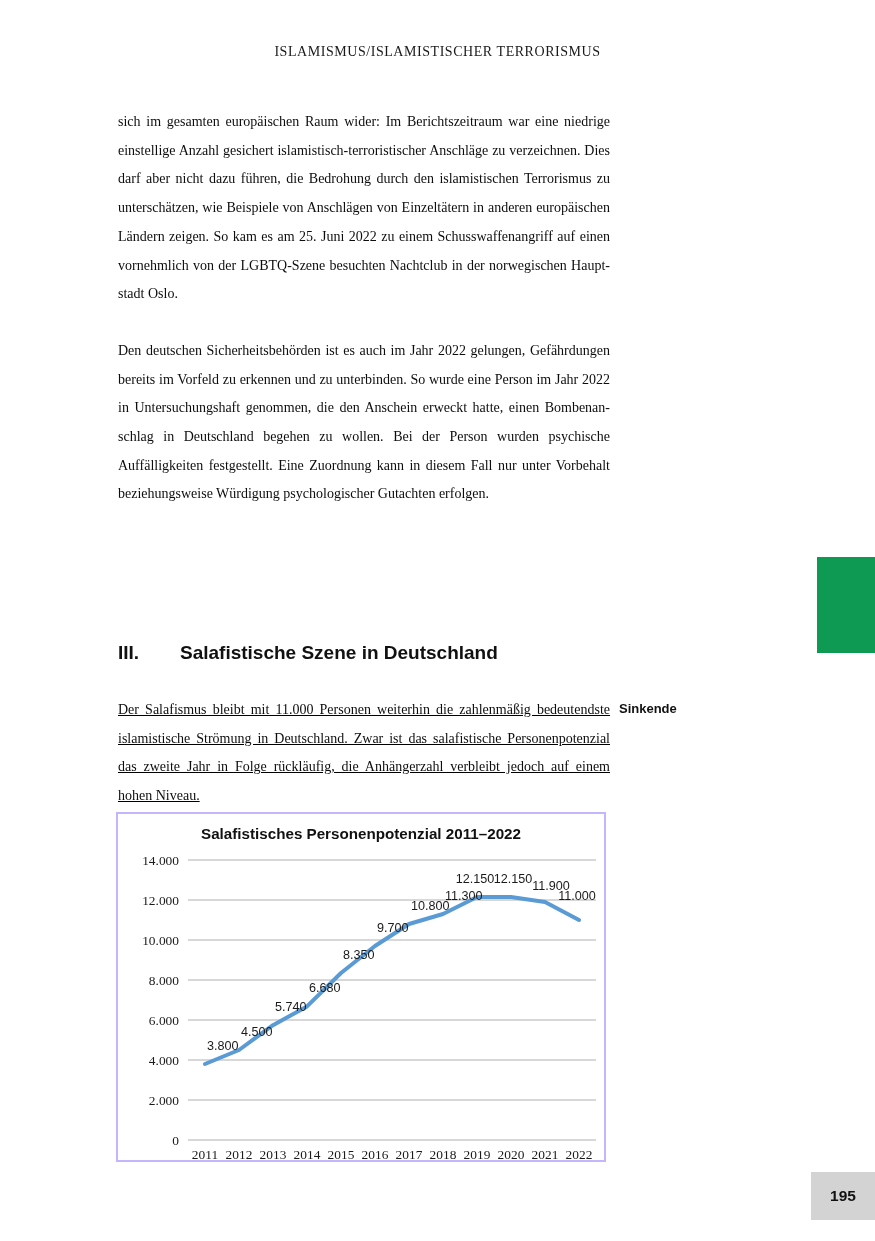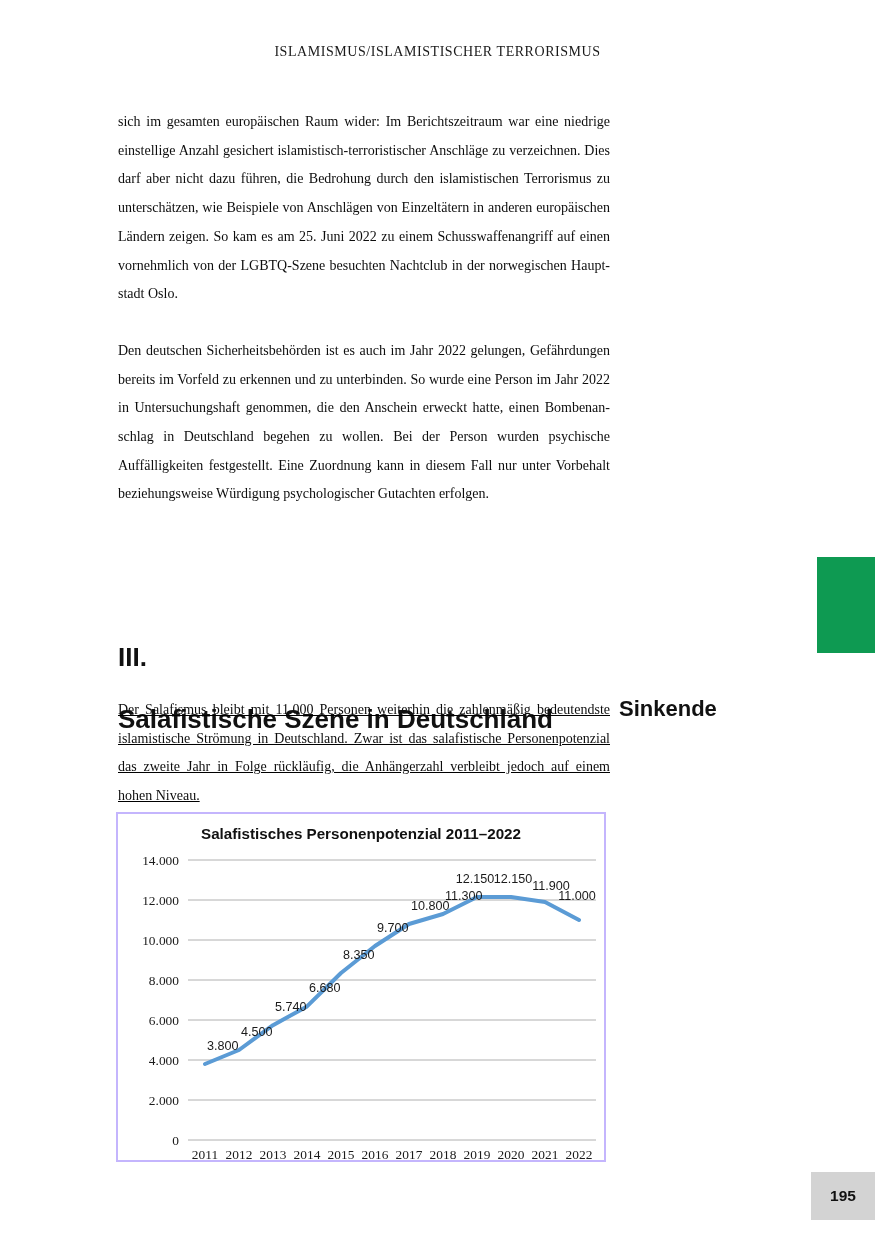--- a/index.html
+++ b/index.html
@@ -49,24 +49,23 @@
   .body-par:last-child { margin-bottom: 0; }
 
   
   .section-heading {
     position: absolute;
     left: 118px;
     top: 642px;
     width: 500px;
     font-family: "Liberation Sans", sans-serif;
     font-weight: bold;
-    font-size: 26px;
+    font-size: 19px;
     color: #111111;
     display: flex;
-    flex-direction: column;
   }
   .section-heading .num {
     width: 62px;
     flex: 0 0 62px;
   }
 
   
   .par-after-heading {
     position: absolute;
     left: 118px;
@@ -76,21 +75,21 @@
   }
 
   
   .margin-note {
     position: absolute;
     left: 619px;
     top: 696px;
     width: 190px;
     font-family: "Liberation Sans", sans-serif;
     font-weight: bold;
-    font-size: 22px;
+    font-size: 13px;
     line-height: 26.5px;
     color: #111111;
   }
 
   
   .margin-tab {
     position: absolute;
     left: 817px;
     top: 557px;
     width: 58px;

